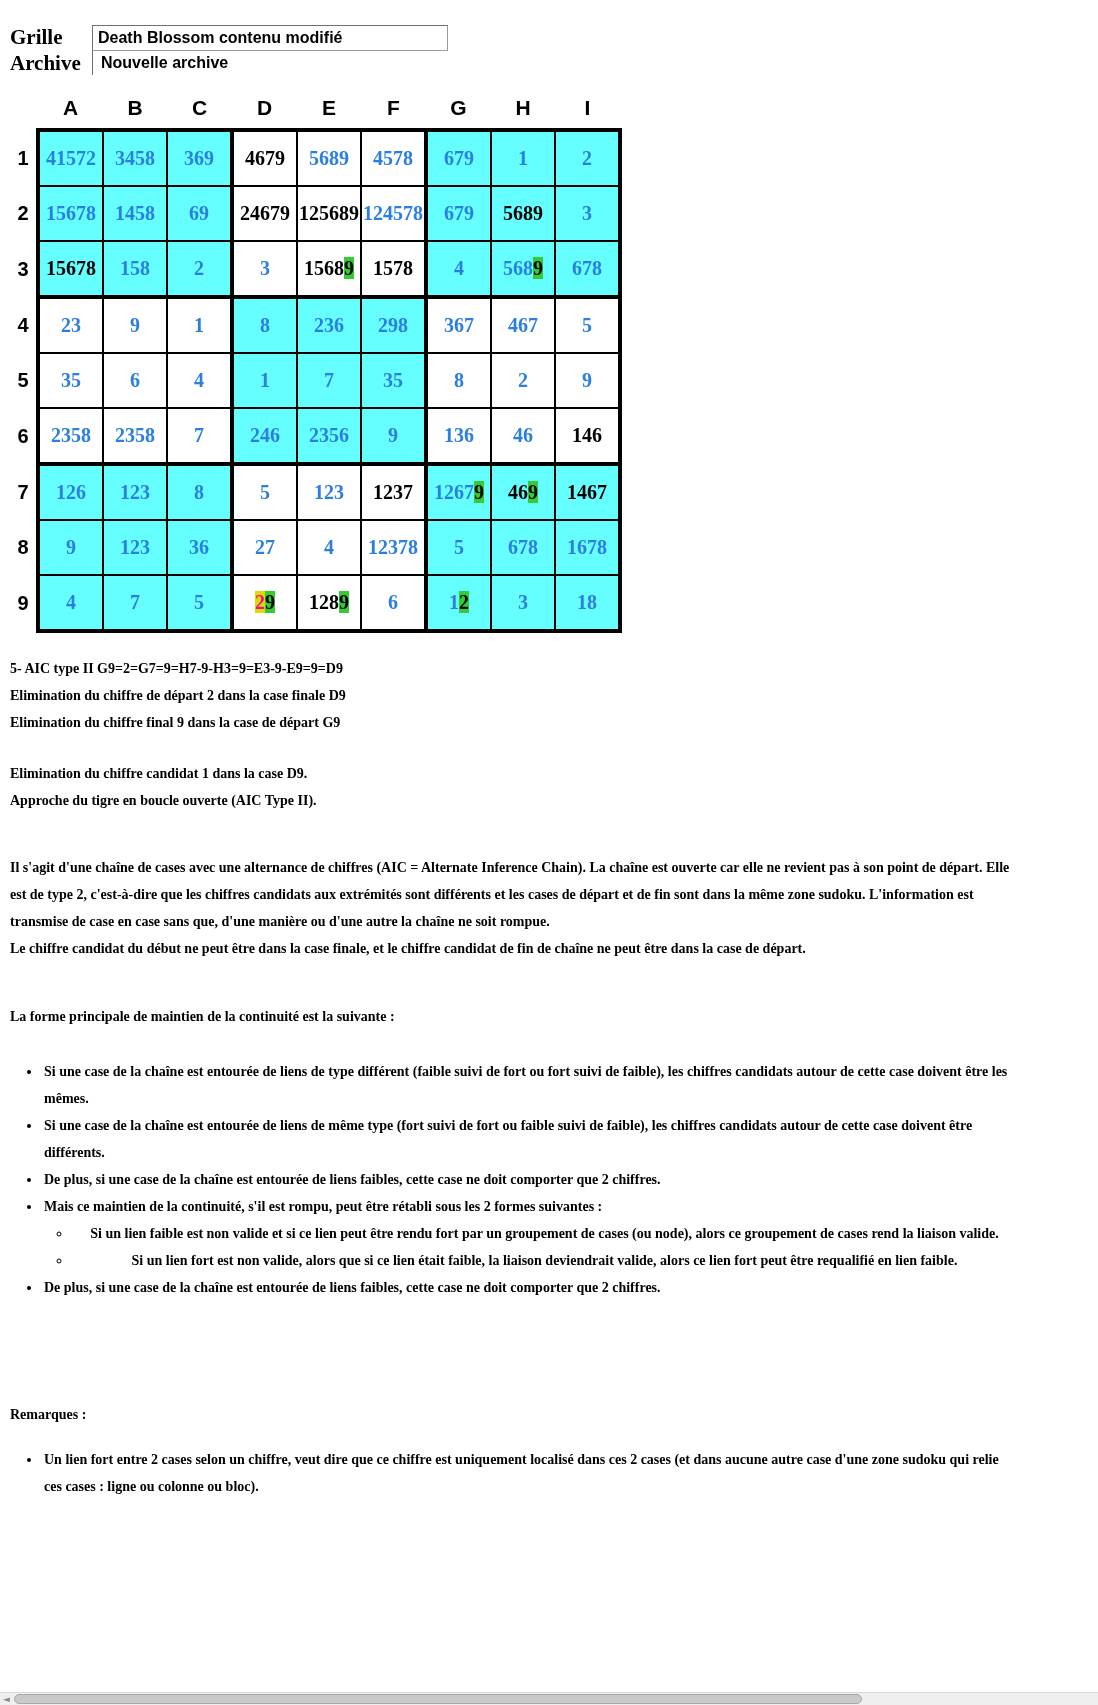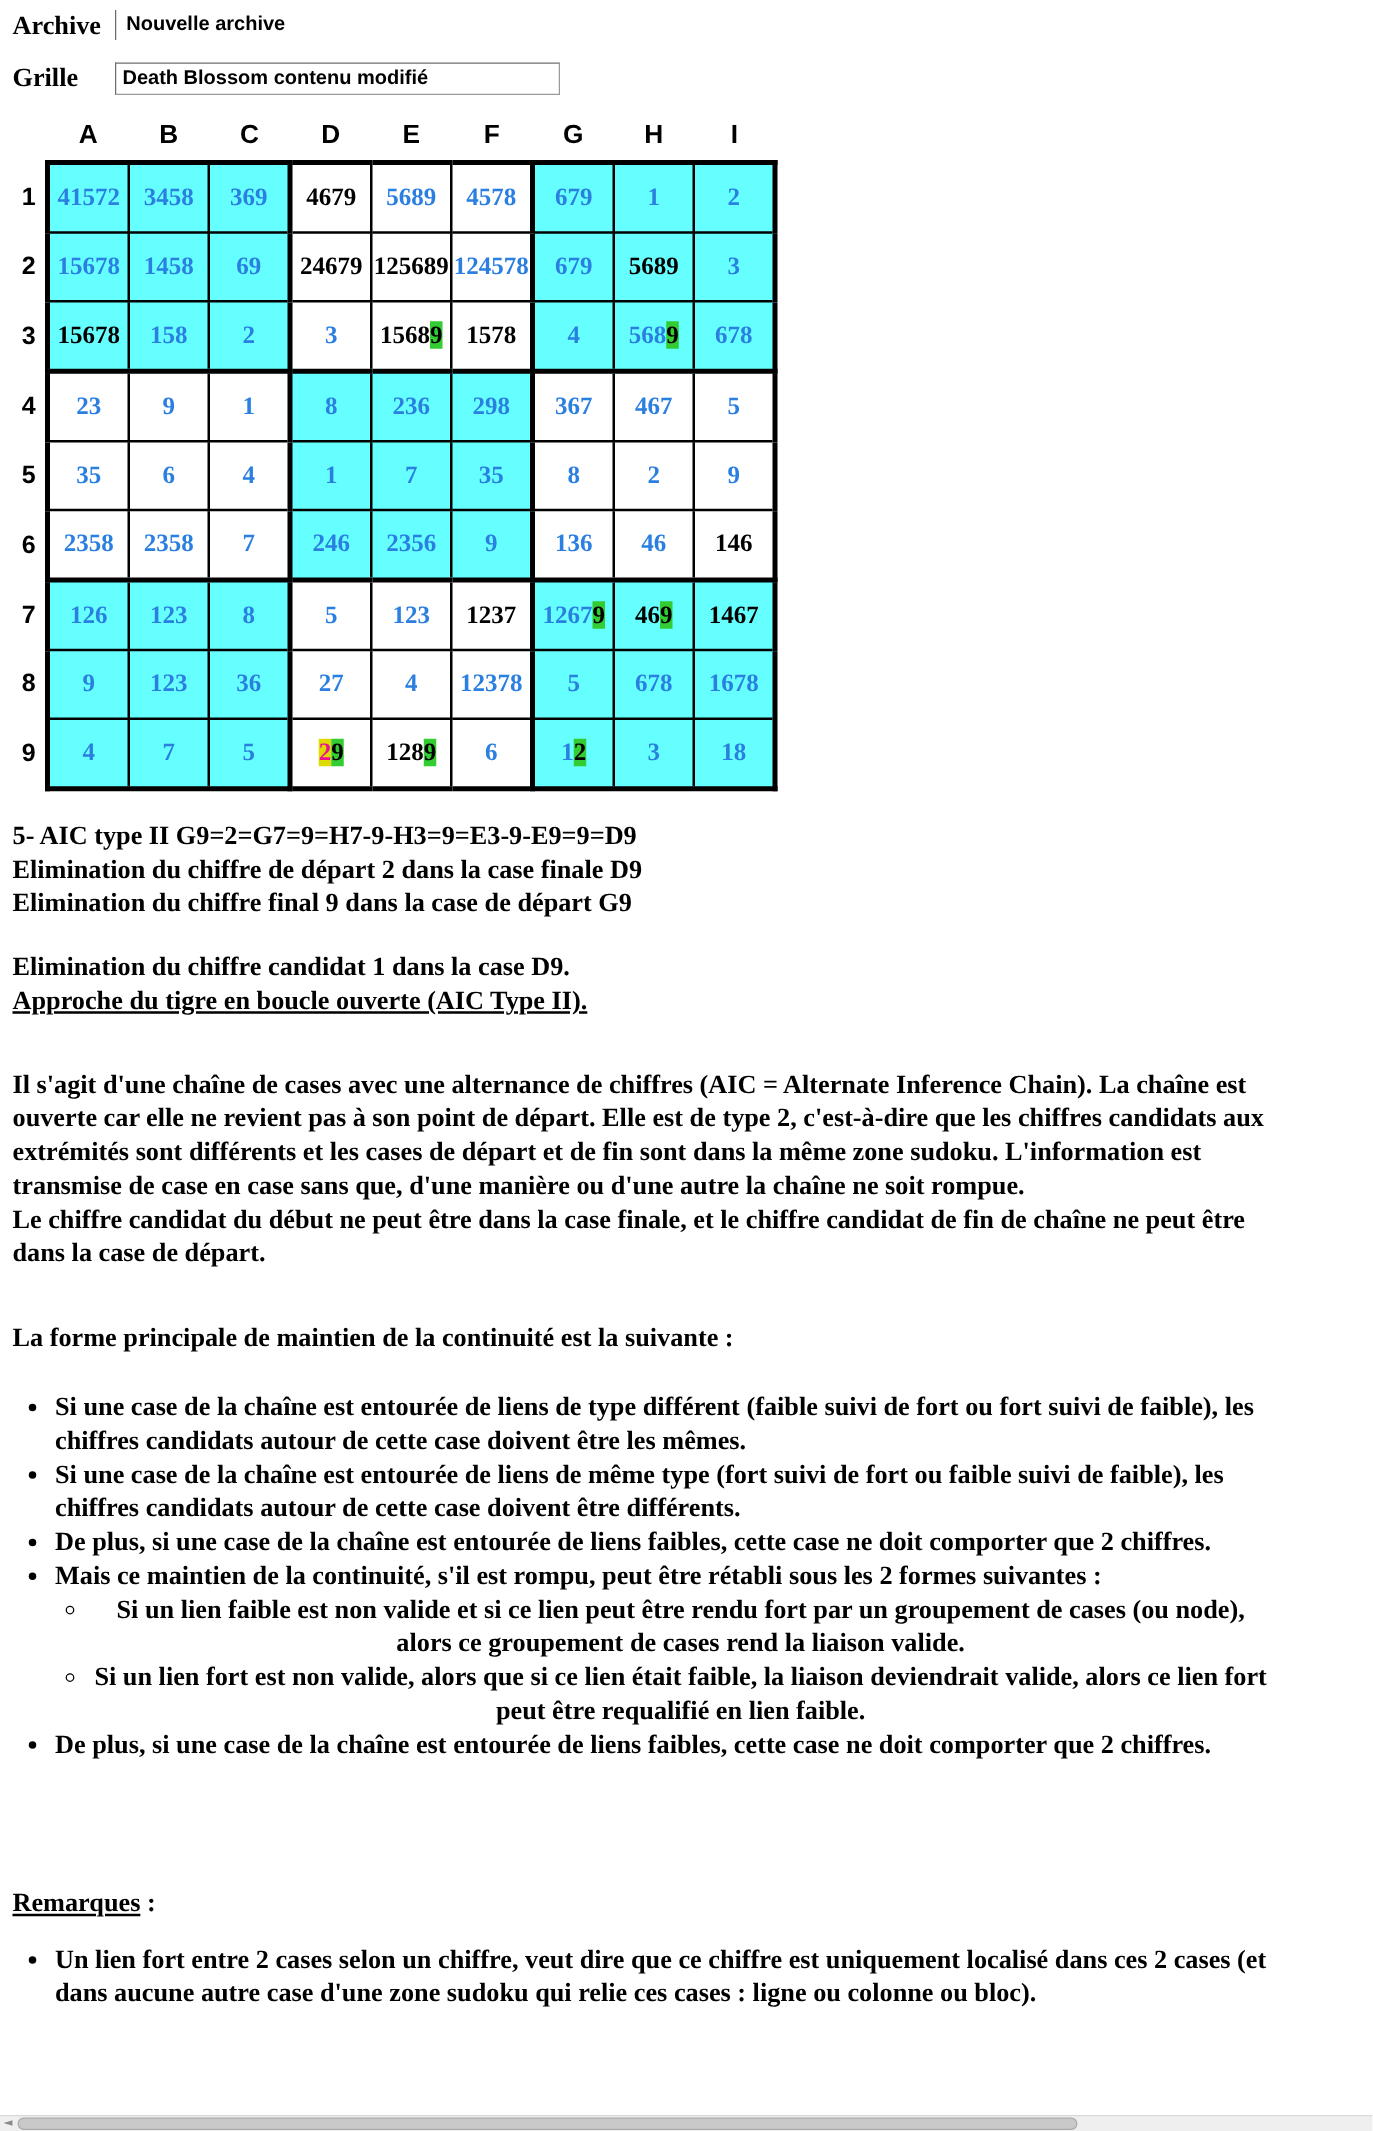--- a/index.html
+++ b/index.html
@@ -38,26 +38,26 @@
   td.bb{border-bottom-width:4px;}
   .bg-cyan{background:var(--c-cyan);}
   .bg-white{background:#fff;}
   .fg-blue{color:var(--c-blue);}
   .fg-black{color:#000;}
   .fg-magenta{color:var(--c-magenta);}
   .hl-green{background:var(--c-green);}
   .hl-yellow{background:var(--c-yellow);}
 
   
-  .content{width:1005px;font-weight:bold;font-size:21px;line-height:27px;}
+  .content{width:1005px;font-weight:bold;font-size:14px;line-height:27px;}
   .analysis{margin-top:22px;}
   .analysis div{margin:0;}
   .line-candidat{margin-top:24px !important;}
   .approche{margin-top:14px;}
-  .underline{text-decoration:underline;}
+  .underline{}
   .para-block{margin-top:40px;}
   .para-block p{margin:0;}
   .intro-line{margin-top:41px;}
   ul.main{margin:28px 0 0 0;padding-left:32px;}
   ul.main li{margin:0;padding-left:2px;}
   ul.sub{margin:0;padding-left:28px;list-style-type:circle;text-align:center;}
   .remarques{margin-top:100px;}
   ul.remarks{margin:18px 0 0 0;padding-left:32px;}
 
   
@@ -72,30 +72,30 @@
   .sb-thumb{
     position:absolute;left:14px;top:1px;height:10px;width:848px;background:#c9c9c9;
     border:1px solid #aaaaaa;border-radius:5px;box-sizing:border-box;
   }
 </style>
 </head>
 <body>
 
 <div class="page">
 
+  <div class="form-row row-grille">
+    <span class="form-label">Grille</span>
+    <input class="grille-input" type="text" value="Death Blossom contenu modifié" style="">
+  </div>
+
   <div class="form-row">
     <span class="form-label">Archive</span>
     <div class="archive-box">
       <span>Nouvelle archive</span>
     </div>
-  </div>
-
-  <div class="form-row row-grille">
-    <span class="form-label">Grille</span>
-    <input class="grille-input" type="text" value="Death Blossom contenu modifié" style="">
   </div>
 
   <table class="sudoku" id="sudoku-grid">
       <tbody>
         <tr>
           <th class="corner"></th>
           <th class="colhdr">A</th>
           <th class="colhdr">B</th>
           <th class="colhdr">C</th>
           <th class="colhdr">D</th>

